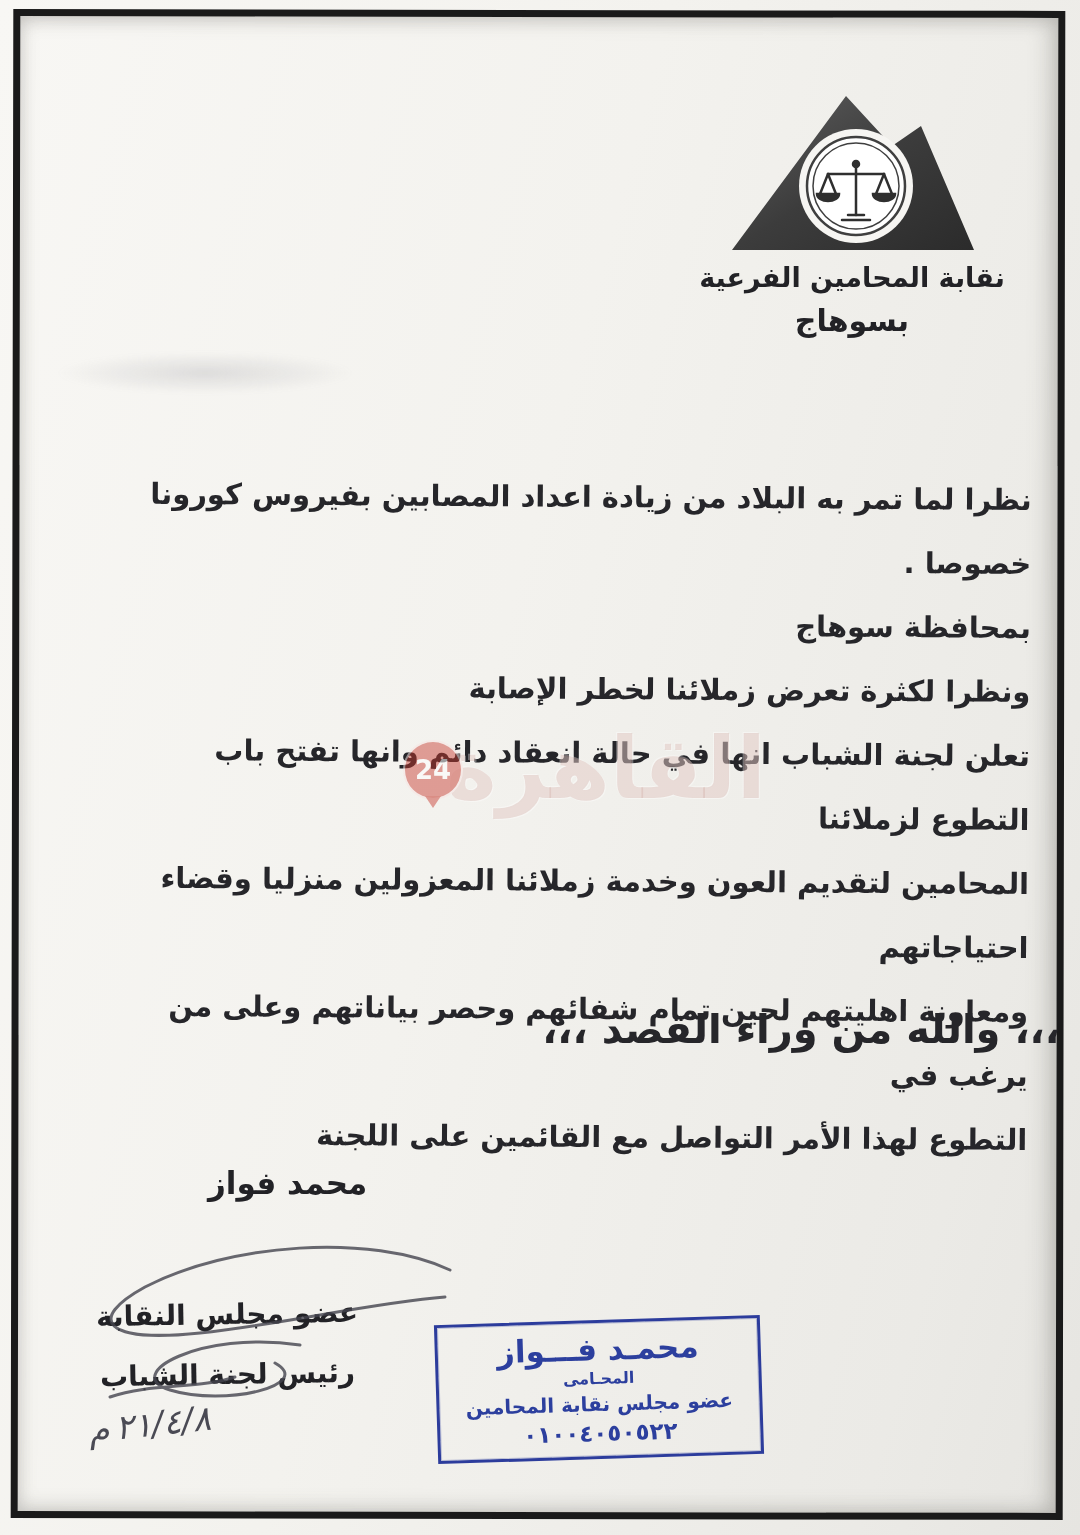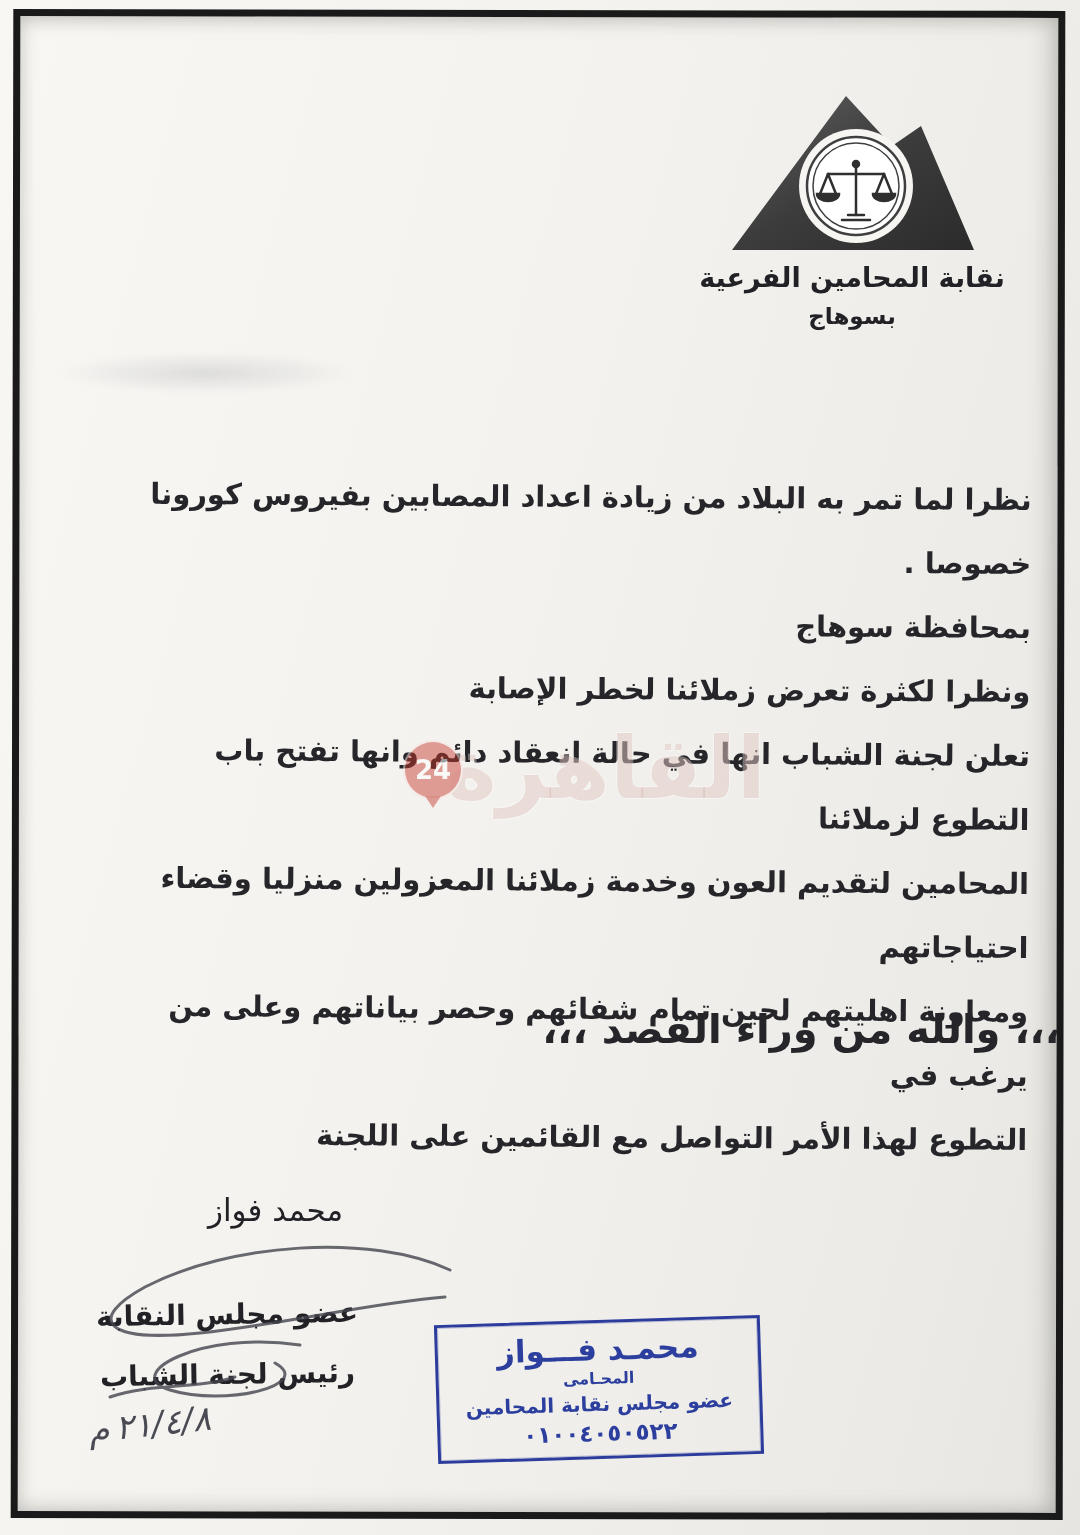--- a/index.html
+++ b/index.html
@@ -17,21 +17,21 @@
   .artifact {
     position:absolute; left:55px; top:352px; width:300px; height:42px;
     background:radial-gradient(ellipse at center, rgba(125,125,135,0.20), rgba(125,125,135,0.0) 70%);
     filter:blur(2px);
   }
   
   .logo { position:absolute; left:728px; top:82px; width:250px; height:175px; }
   
   .header-block { position:absolute; right:62px; top:262px; width:332px; text-align:center; color:#222226; direction:rtl; }
   .hline1 { font-size:27px; font-weight:bold;text-align:center; }
-  .hline2 { font-size:23px; font-weight:bold; margin-top:10px; }
+  .hline2 { font-size:30px; font-weight:bold; margin-top:10px; }
   .hline3 { font-size:31px; font-weight:bold; margin-top:16px; }
   
   .body-block {
     position:absolute; right:48px; left:128px; top:468px;
     direction:rtl; text-align:right;
     font-size:29px; font-weight:bold; color:#26262a; line-height:64px;
     transform:rotate(0.4deg); transform-origin:top right;
   }
   .closing {
     position:absolute; left:70px; right:20px; top:1006px; text-align:right;
@@ -48,21 +48,21 @@
     position:absolute; left:15px; top:38px; width:56px; height:56px; border-radius:50%;
     background:rgba(198,56,45,0.85); border:2px solid rgba(255,255,255,0.85);
     color:#fff; font-size:26px; font-weight:bold; display:flex; align-items:center; justify-content:center;
   }
   .wm-badge::after {
     content:""; position:absolute; left:20px; top:54px;
     border-left:8px solid transparent; border-right:8px solid transparent;
     border-top:12px solid rgba(198,56,45,0.85);
   }
   
-  .sig-name  { position:absolute; left:208px; top:1192px; font-size:31px; font-weight:normal; color:#222226; direction:rtl; }
+  .sig-name  { position:absolute; left:208px; top:1165px; font-size:31px; font-weight:bold; color:#222226; direction:rtl; }
   .sig-title1{ position:absolute; left:96px;  top:1298px; font-size:28px; font-weight:bold; color:#222226; direction:rtl; transform:rotate(-1deg); }
   .sig-title2{ position:absolute; left:100px; top:1358px; font-size:28px; font-weight:bold; color:#222226; direction:rtl; transform:rotate(-1deg); }
   .sig-date {
     position:absolute; left:88px; top:1404px; display:flex; direction:ltr; gap:6px;
     font-size:34px; color:#4a4a54; transform:rotate(-6deg); letter-spacing:3px; font-style:italic;
   }
   .sig-strokes { position:absolute; left:50px; top:1225px; width:420px; height:195px; z-index:6; pointer-events:none; }
   
   .stamp {
     position:absolute; left:436px; top:1320px; width:300px; z-index:7;

